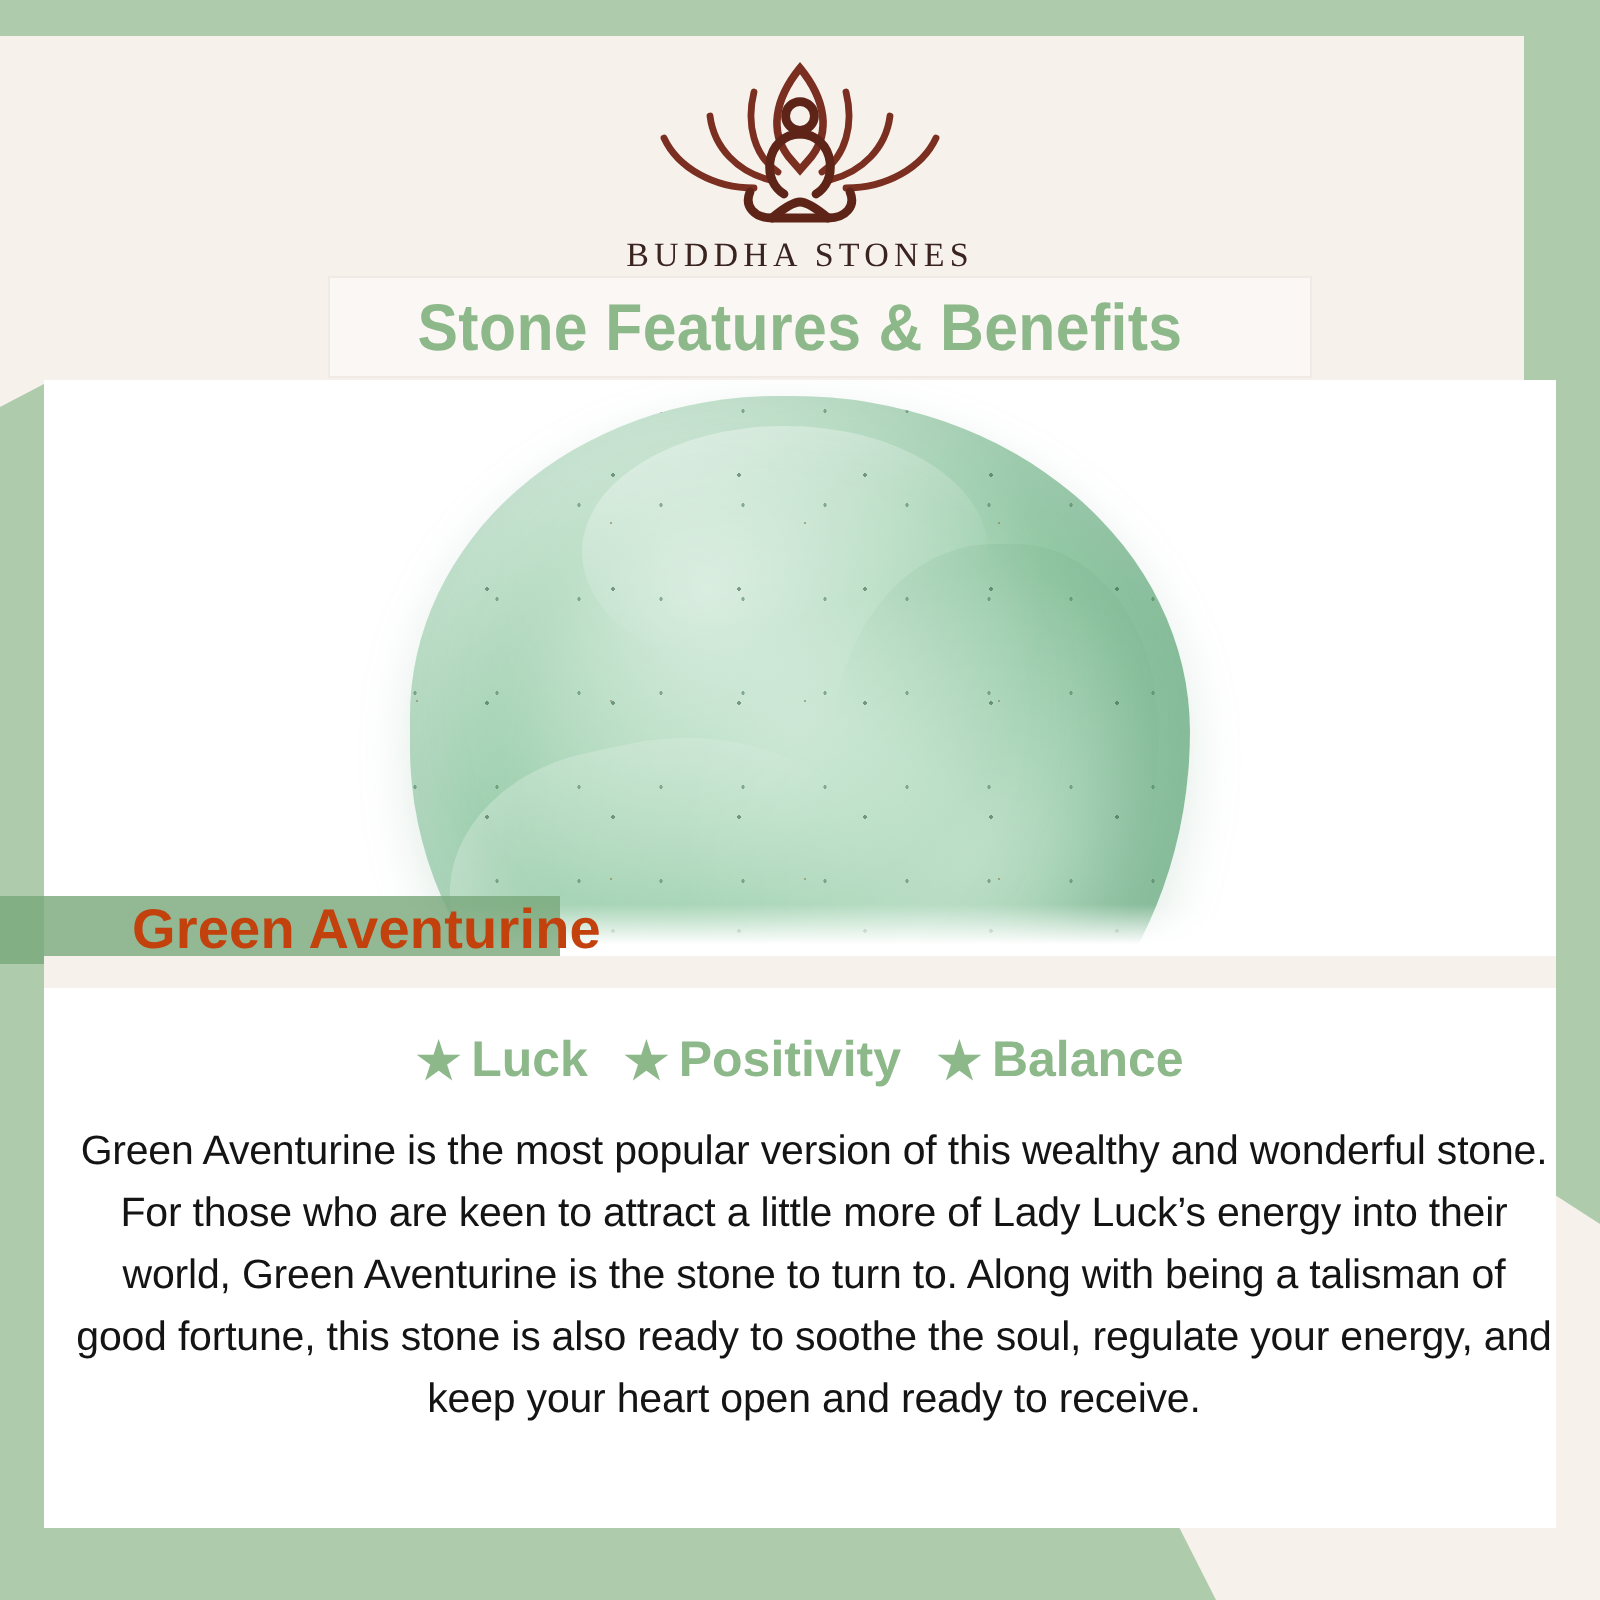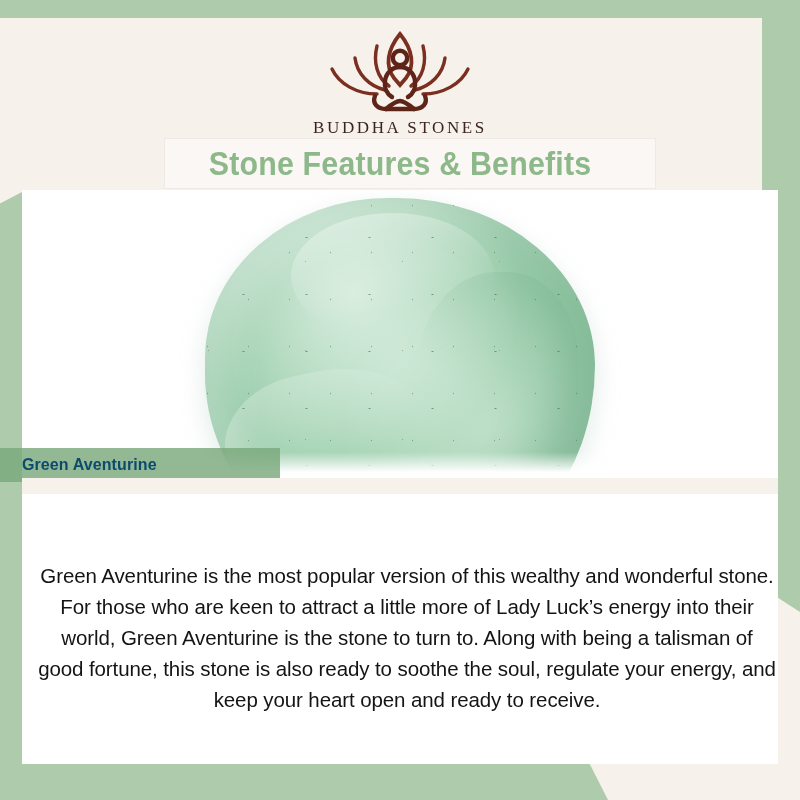--- a/index.html
+++ b/index.html
@@ -163,24 +163,25 @@
     position: absolute;
     left: 0; top: 448px;
     width: 280px; height: 34px;
     background: rgba(122,168,125,0.82);
   }
   .name-text {
     position: absolute;
     left: 22px; top: 448px;
     height: 34px;
     line-height: 34px;
-    font-size: 16px;
+    font-size: 28px;
     font-weight: 700;
-    color: #0c4a6e;
+    color: #c2410c;
     letter-spacing: 0.1px;
+    padding-left: 44px;
   }
 
   
   .strip {
     position: absolute;
     left: 22px; top: 478px;
     width: 756px; height: 16px;
     background: #f7f1ec;
   }
 
@@ -273,16 +274,19 @@
     <div class="photo-fade"></div>
   </div>
 
   <div class="name-bar"></div>
   <div class="name-text">Green Aventurine</div>
 
   <div class="strip"></div>
 
   <div class="content"></div>
 
+  <div class="traits">
+    <span class="trait"><span class="star">★</span><span>Luck</span></span><span class="trait"><span class="star">★</span><span>Positivity</span></span><span class="trait"><span class="star">★</span><span>Balance</span></span>
+  </div>
 
   <div class="body-copy">Green Aventurine is the most popular version of this wealthy and wonderful stone. For those who are keen to attract a little more of Lady Luck’s energy into their world, Green Aventurine is the stone to turn to. Along with being a talisman of good fortune, this stone is also ready to soothe the soul, regulate your energy, and keep your heart open and ready to receive.</div>
 
 </div>
 
 </body></html>

